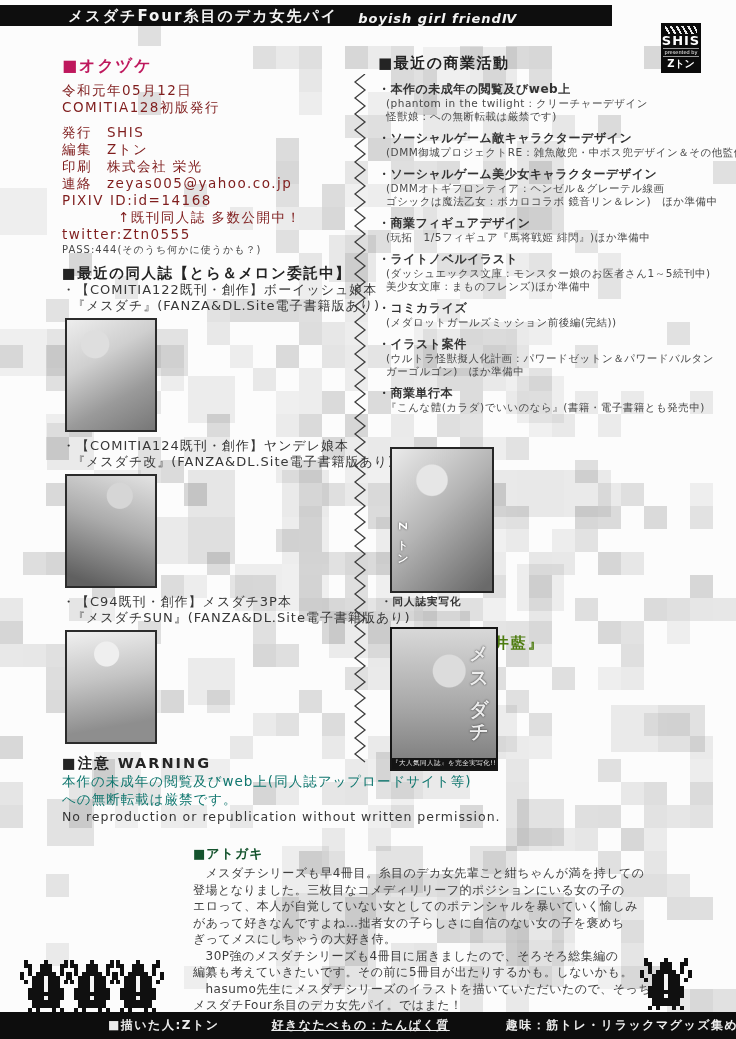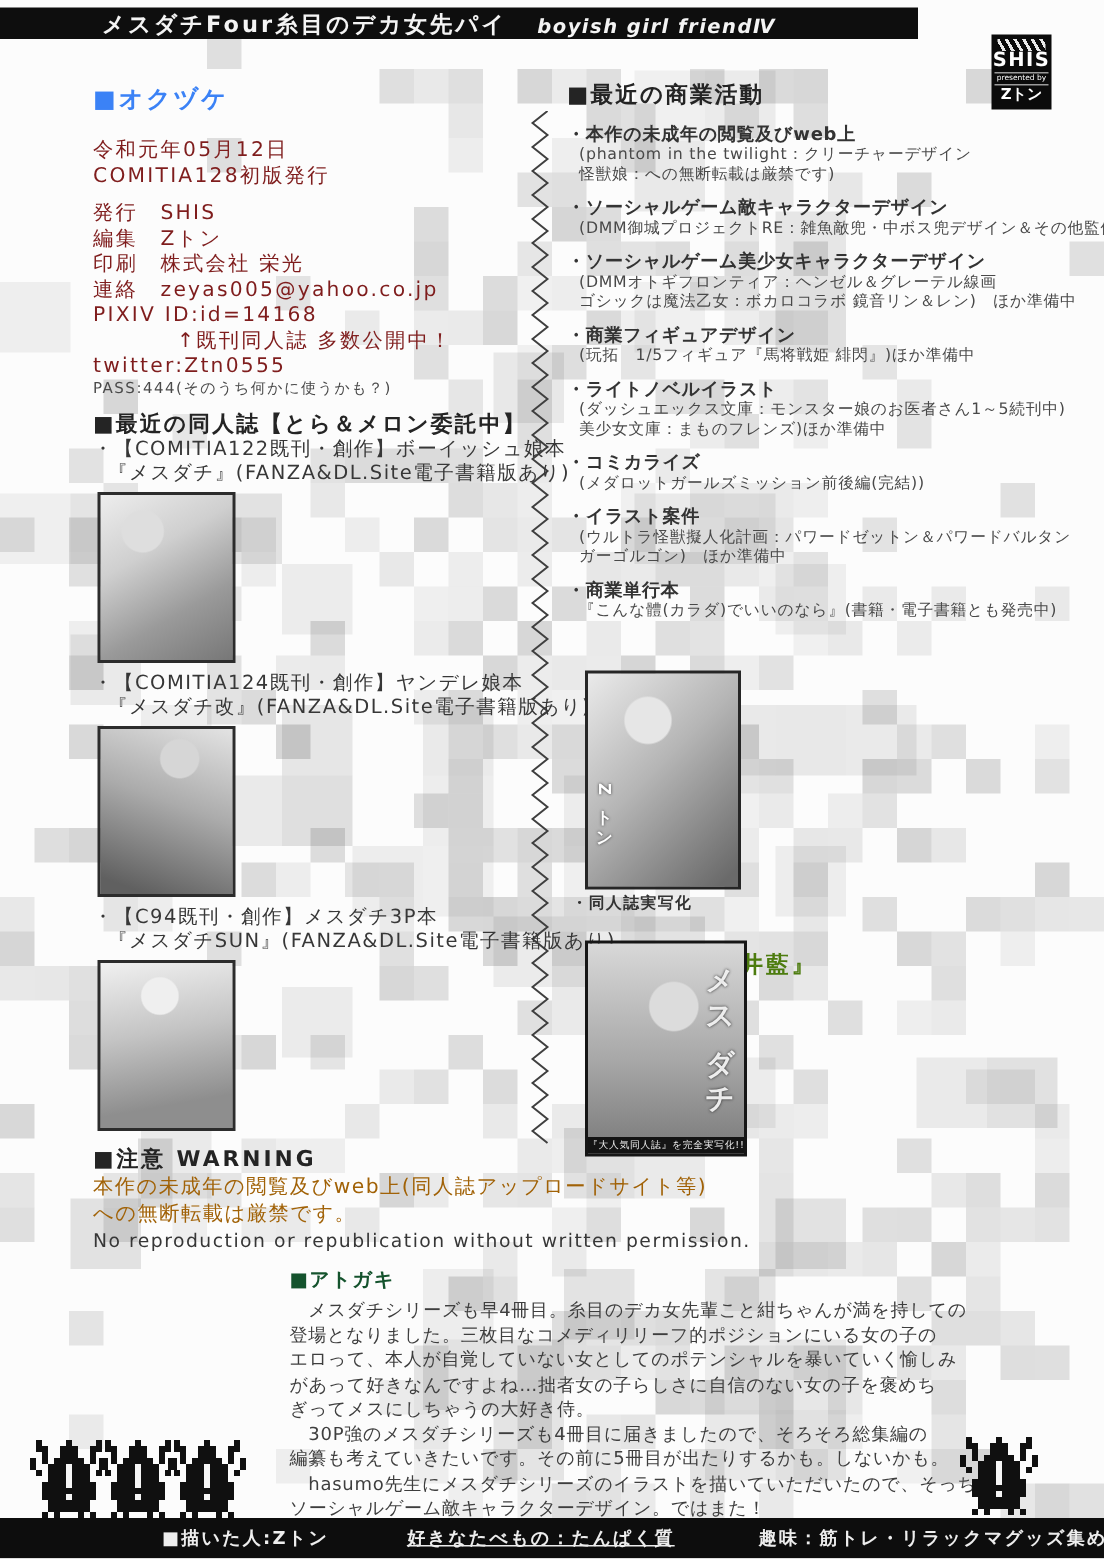--- a/index.html
+++ b/index.html
@@ -23,21 +23,21 @@
   .hatch{width:32px;height:8px;margin-top:3px;
     background:repeating-linear-gradient(60deg,transparent 0 3px,#e9e9e9 3px 5px);}
   .logo-shis{font-size:13px;font-weight:bold;letter-spacing:1px;line-height:14px;}
   .logo-pres{font-size:5px;line-height:7px;border-top:1px solid #9a9a9a;border-bottom:1px solid #9a9a9a;padding:0 2px;white-space:nowrap;}
   .logo-artist{font-size:10px;font-weight:bold;line-height:13px;}
 
   
   .leftcol{position:absolute;left:62px;top:56px;width:305px;z-index:2;}
   .rightcol{position:absolute;left:378px;top:54px;width:348px;z-index:2;}
 
-  .h1{font-size:16px;font-weight:bold;color:#3b82f6;letter-spacing:2px;line-height:20px;margin-bottom:16px;}
+  .h1{font-size:16px;font-weight:bold;color:#be185d;letter-spacing:2px;line-height:20px;margin-bottom:6px;}
   .colo-line{font-size:13.5px;letter-spacing:1.5px;line-height:17px;color:#7f1d1d;white-space:nowrap;}
   .colo-note{padding-left:56px;}
   .colo-pass{font-size:10px;letter-spacing:1px;line-height:13px;color:#4a4a4a;}
   .gap8{height:8px;}
 
   .h2{font-size:14.5px;font-weight:bold;color:#242424;letter-spacing:1.5px;line-height:18px;white-space:nowrap;}
   .d-line{font-size:13px;letter-spacing:1px;line-height:16px;color:#373737;white-space:nowrap;}
   .d-line2{padding-left:10px;}
   .cover{border:2px solid #2c2c2c;margin:4px 0 6px 3px;position:relative;overflow:hidden;}
   .cover.c1{width:88px;height:110px;background:
@@ -72,21 +72,21 @@
       radial-gradient(circle at 55% 30%,#dcdcdc 0 14%,rgba(0,0,0,0) 15%),
       linear-gradient(180deg,#d8d8d8 0%,#a8a8a8 55%,#7a7a7a 100%);}
   .cover5 .vtitle{position:absolute;right:3px;top:4px;writing-mode:vertical-rl;
     font-size:19px;font-weight:bold;color:rgba(255,255,255,0.9);text-shadow:0 0 2px #222;letter-spacing:4px;}
   .cover5 .strip{position:absolute;left:0;bottom:0;width:100%;height:11px;background:#141414;
     color:#f1f1f1;font-size:6.5px;line-height:11px;text-align:center;white-space:nowrap;letter-spacing:0.5px;}
 
   
   .warning{margin-top:10px;}
   .w-head{font-size:14.5px;font-weight:bold;letter-spacing:2px;color:#242424;line-height:18px;}
-  .w-line{font-size:13.5px;letter-spacing:1px;line-height:18px;color:#a16207;white-space:nowrap;}
+  .w-line{font-size:13.5px;letter-spacing:1px;line-height:18px;color:#0f766e;white-space:nowrap;}
   .w-en{font-size:12.5px;letter-spacing:1px;line-height:17px;color:#373737;white-space:nowrap;}
 
   
   .afterword{position:absolute;left:193px;top:846px;width:440px;z-index:2;}
   .a-head{font-size:13px;font-weight:bold;letter-spacing:1px;color:#14532d;line-height:16px;margin-bottom:3px;}
   .a-line{font-size:12px;letter-spacing:0.5px;line-height:16.5px;color:#3e3e3e;white-space:nowrap;}
 
   
   .bottombar{position:absolute;left:0;top:1012px;width:736px;height:27px;background:#0d0d0d;
     display:flex;align-items:center;color:#ededed;z-index:4;gap:26px;}
@@ -215,21 +215,21 @@
   <div class="afterword">
     <div class="a-head">■アトガキ</div>
     <div class="a-line">　メスダチシリーズも早4冊目。糸目のデカ女先輩こと紺ちゃんが満を持しての</div>
     <div class="a-line">登場となりました。三枚目なコメディリリーフ的ポジションにいる女の子の</div>
     <div class="a-line">エロって、本人が自覚していない女としてのポテンシャルを暴いていく愉しみ</div>
     <div class="a-line">があって好きなんですよね…拙者女の子らしさに自信のない女の子を褒めち</div>
     <div class="a-line">ぎってメスにしちゃうの大好き侍。</div>
     <div class="a-line">　30P強のメスダチシリーズも4冊目に届きましたので、そろそろ総集編の</div>
     <div class="a-line">編纂も考えていきたいです。その前に5冊目が出たりするかも。しないかも。</div>
     <div class="a-line">　hasumo先生にメスダチシリーズのイラストを描いていただいたので、そっち</div>
-    <div class="a-line">ソーシャルゲーム敵キャラクターデザイン。ではまた！</div>
+    <div class="a-line">メスダチFour糸目のデカ女先パイ。ではまた！</div>
   </div>
 
   <div class="pagenum">34</div>
 
   <div class="monster" style="left: 20px; top: 960px; box-shadow: rgb(16, 16, 16) 4px 0px 0px, rgb(16, 16, 16) 24px 0px 0px, rgb(16, 16, 16) 44px 0px 0px, rgb(16, 16, 16) 4px 4px 0px, rgb(16, 16, 16) 8px 4px 0px, rgb(16, 16, 16) 20px 4px 0px, rgb(16, 16, 16) 24px 4px 0px, rgb(16, 16, 16) 28px 4px 0px, rgb(16, 16, 16) 40px 4px 0px, rgb(16, 16, 16) 44px 4px 0px, rgb(16, 16, 16) 8px 8px 0px, rgb(16, 16, 16) 20px 8px 0px, rgb(16, 16, 16) 24px 8px 0px, rgb(16, 16, 16) 28px 8px 0px, rgb(16, 16, 16) 40px 8px 0px, rgb(16, 16, 16) 0px 12px 0px, rgb(16, 16, 16) 8px 12px 0px, rgb(16, 16, 16) 16px 12px 0px, rgb(16, 16, 16) 20px 12px 0px, rgb(16, 16, 16) 24px 12px 0px, rgb(16, 16, 16) 28px 12px 0px, rgb(16, 16, 16) 32px 12px 0px, rgb(16, 16, 16) 40px 12px 0px, rgb(16, 16, 16) 48px 12px 0px, rgb(16, 16, 16) 0px 16px 0px, rgb(16, 16, 16) 12px 16px 0px, rgb(16, 16, 16) 16px 16px 0px, rgb(16, 16, 16) 20px 16px 0px, rgb(246, 246, 246) 24px 16px 0px, rgb(16, 16, 16) 28px 16px 0px, rgb(16, 16, 16) 32px 16px 0px, rgb(16, 16, 16) 36px 16px 0px, rgb(16, 16, 16) 48px 16px 0px, rgb(16, 16, 16) 4px 20px 0px, rgb(16, 16, 16) 12px 20px 0px, rgb(16, 16, 16) 16px 20px 0px, rgb(16, 16, 16) 20px 20px 0px, rgb(246, 246, 246) 24px 20px 0px, rgb(16, 16, 16) 28px 20px 0px, rgb(16, 16, 16) 32px 20px 0px, rgb(16, 16, 16) 36px 20px 0px, rgb(16, 16, 16) 44px 20px 0px, rgb(16, 16, 16) 12px 24px 0px, rgb(16, 16, 16) 16px 24px 0px, rgb(16, 16, 16) 20px 24px 0px, rgb(246, 246, 246) 24px 24px 0px, rgb(16, 16, 16) 28px 24px 0px, rgb(16, 16, 16) 32px 24px 0px, rgb(16, 16, 16) 36px 24px 0px, rgb(16, 16, 16) 8px 28px 0px, rgb(16, 16, 16) 12px 28px 0px, rgb(16, 16, 16) 16px 28px 0px, rgb(16, 16, 16) 20px 28px 0px, rgb(246, 246, 246) 24px 28px 0px, rgb(16, 16, 16) 28px 28px 0px, rgb(16, 16, 16) 32px 28px 0px, rgb(16, 16, 16) 36px 28px 0px, rgb(16, 16, 16) 40px 28px 0px, rgb(16, 16, 16) 8px 32px 0px, rgb(16, 16, 16) 12px 32px 0px, rgb(16, 16, 16) 16px 32px 0px, rgb(16, 16, 16) 20px 32px 0px, rgb(16, 16, 16) 24px 32px 0px, rgb(16, 16, 16) 28px 32px 0px, rgb(16, 16, 16) 32px 32px 0px, rgb(16, 16, 16) 36px 32px 0px, rgb(16, 16, 16) 40px 32px 0px, rgb(16, 16, 16) 8px 36px 0px, rgb(16, 16, 16) 12px 36px 0px, rgb(16, 16, 16) 16px 36px 0px, rgb(16, 16, 16) 20px 36px 0px, rgb(246, 246, 246) 24px 36px 0px, rgb(16, 16, 16) 28px 36px 0px, rgb(16, 16, 16) 32px 36px 0px, rgb(16, 16, 16) 36px 36px 0px, rgb(16, 16, 16) 40px 36px 0px, rgb(16, 16, 16) 12px 40px 0px, rgb(16, 16, 16) 16px 40px 0px, rgb(16, 16, 16) 20px 40px 0px, rgb(16, 16, 16) 24px 40px 0px, rgb(16, 16, 16) 28px 40px 0px, rgb(16, 16, 16) 32px 40px 0px, rgb(16, 16, 16) 36px 40px 0px, rgb(16, 16, 16) 12px 44px 0px, rgb(16, 16, 16) 16px 44px 0px, rgb(16, 16, 16) 20px 44px 0px, rgb(16, 16, 16) 24px 44px 0px, rgb(16, 16, 16) 28px 44px 0px, rgb(16, 16, 16) 32px 44px 0px, rgb(16, 16, 16) 36px 44px 0px, rgb(16, 16, 16) 8px 48px 0px, rgb(16, 16, 16) 16px 48px 0px, rgb(16, 16, 16) 32px 48px 0px, rgb(16, 16, 16) 40px 48px 0px;"></div>
   <div class="monster" style="left: 66px; top: 960px; box-shadow: rgb(16, 16, 16) 4px 0px 0px, rgb(16, 16, 16) 24px 0px 0px, rgb(16, 16, 16) 44px 0px 0px, rgb(16, 16, 16) 4px 4px 0px, rgb(16, 16, 16) 8px 4px 0px, rgb(16, 16, 16) 20px 4px 0px, rgb(16, 16, 16) 24px 4px 0px, rgb(16, 16, 16) 28px 4px 0px, rgb(16, 16, 16) 40px 4px 0px, rgb(16, 16, 16) 44px 4px 0px, rgb(16, 16, 16) 8px 8px 0px, rgb(16, 16, 16) 20px 8px 0px, rgb(16, 16, 16) 24px 8px 0px, rgb(16, 16, 16) 28px 8px 0px, rgb(16, 16, 16) 40px 8px 0px, rgb(16, 16, 16) 0px 12px 0px, rgb(16, 16, 16) 8px 12px 0px, rgb(16, 16, 16) 16px 12px 0px, rgb(16, 16, 16) 20px 12px 0px, rgb(16, 16, 16) 24px 12px 0px, rgb(16, 16, 16) 28px 12px 0px, rgb(16, 16, 16) 32px 12px 0px, rgb(16, 16, 16) 40px 12px 0px, rgb(16, 16, 16) 48px 12px 0px, rgb(16, 16, 16) 0px 16px 0px, rgb(16, 16, 16) 12px 16px 0px, rgb(16, 16, 16) 16px 16px 0px, rgb(16, 16, 16) 20px 16px 0px, rgb(246, 246, 246) 24px 16px 0px, rgb(16, 16, 16) 28px 16px 0px, rgb(16, 16, 16) 32px 16px 0px, rgb(16, 16, 16) 36px 16px 0px, rgb(16, 16, 16) 48px 16px 0px, rgb(16, 16, 16) 4px 20px 0px, rgb(16, 16, 16) 12px 20px 0px, rgb(16, 16, 16) 16px 20px 0px, rgb(16, 16, 16) 20px 20px 0px, rgb(246, 246, 246) 24px 20px 0px, rgb(16, 16, 16) 28px 20px 0px, rgb(16, 16, 16) 32px 20px 0px, rgb(16, 16, 16) 36px 20px 0px, rgb(16, 16, 16) 44px 20px 0px, rgb(16, 16, 16) 12px 24px 0px, rgb(16, 16, 16) 16px 24px 0px, rgb(16, 16, 16) 20px 24px 0px, rgb(246, 246, 246) 24px 24px 0px, rgb(16, 16, 16) 28px 24px 0px, rgb(16, 16, 16) 32px 24px 0px, rgb(16, 16, 16) 36px 24px 0px, rgb(16, 16, 16) 8px 28px 0px, rgb(16, 16, 16) 12px 28px 0px, rgb(16, 16, 16) 16px 28px 0px, rgb(16, 16, 16) 20px 28px 0px, rgb(246, 246, 246) 24px 28px 0px, rgb(16, 16, 16) 28px 28px 0px, rgb(16, 16, 16) 32px 28px 0px, rgb(16, 16, 16) 36px 28px 0px, rgb(16, 16, 16) 40px 28px 0px, rgb(16, 16, 16) 8px 32px 0px, rgb(16, 16, 16) 12px 32px 0px, rgb(16, 16, 16) 16px 32px 0px, rgb(16, 16, 16) 20px 32px 0px, rgb(16, 16, 16) 24px 32px 0px, rgb(16, 16, 16) 28px 32px 0px, rgb(16, 16, 16) 32px 32px 0px, rgb(16, 16, 16) 36px 32px 0px, rgb(16, 16, 16) 40px 32px 0px, rgb(16, 16, 16) 8px 36px 0px, rgb(16, 16, 16) 12px 36px 0px, rgb(16, 16, 16) 16px 36px 0px, rgb(16, 16, 16) 20px 36px 0px, rgb(246, 246, 246) 24px 36px 0px, rgb(16, 16, 16) 28px 36px 0px, rgb(16, 16, 16) 32px 36px 0px, rgb(16, 16, 16) 36px 36px 0px, rgb(16, 16, 16) 40px 36px 0px, rgb(16, 16, 16) 12px 40px 0px, rgb(16, 16, 16) 16px 40px 0px, rgb(16, 16, 16) 20px 40px 0px, rgb(16, 16, 16) 24px 40px 0px, rgb(16, 16, 16) 28px 40px 0px, rgb(16, 16, 16) 32px 40px 0px, rgb(16, 16, 16) 36px 40px 0px, rgb(16, 16, 16) 12px 44px 0px, rgb(16, 16, 16) 16px 44px 0px, rgb(16, 16, 16) 20px 44px 0px, rgb(16, 16, 16) 24px 44px 0px, rgb(16, 16, 16) 28px 44px 0px, rgb(16, 16, 16) 32px 44px 0px, rgb(16, 16, 16) 36px 44px 0px, rgb(16, 16, 16) 8px 48px 0px, rgb(16, 16, 16) 16px 48px 0px, rgb(16, 16, 16) 32px 48px 0px, rgb(16, 16, 16) 40px 48px 0px;"></div>
   <div class="monster" style="left: 112px; top: 960px; box-shadow: rgb(16, 16, 16) 4px 0px 0px, rgb(16, 16, 16) 24px 0px 0px, rgb(16, 16, 16) 44px 0px 0px, rgb(16, 16, 16) 4px 4px 0px, rgb(16, 16, 16) 8px 4px 0px, rgb(16, 16, 16) 20px 4px 0px, rgb(16, 16, 16) 24px 4px 0px, rgb(16, 16, 16) 28px 4px 0px, rgb(16, 16, 16) 40px 4px 0px, rgb(16, 16, 16) 44px 4px 0px, rgb(16, 16, 16) 8px 8px 0px, rgb(16, 16, 16) 20px 8px 0px, rgb(16, 16, 16) 24px 8px 0px, rgb(16, 16, 16) 28px 8px 0px, rgb(16, 16, 16) 40px 8px 0px, rgb(16, 16, 16) 0px 12px 0px, rgb(16, 16, 16) 8px 12px 0px, rgb(16, 16, 16) 16px 12px 0px, rgb(16, 16, 16) 20px 12px 0px, rgb(16, 16, 16) 24px 12px 0px, rgb(16, 16, 16) 28px 12px 0px, rgb(16, 16, 16) 32px 12px 0px, rgb(16, 16, 16) 40px 12px 0px, rgb(16, 16, 16) 48px 12px 0px, rgb(16, 16, 16) 0px 16px 0px, rgb(16, 16, 16) 12px 16px 0px, rgb(16, 16, 16) 16px 16px 0px, rgb(16, 16, 16) 20px 16px 0px, rgb(246, 246, 246) 24px 16px 0px, rgb(16, 16, 16) 28px 16px 0px, rgb(16, 16, 16) 32px 16px 0px, rgb(16, 16, 16) 36px 16px 0px, rgb(16, 16, 16) 48px 16px 0px, rgb(16, 16, 16) 4px 20px 0px, rgb(16, 16, 16) 12px 20px 0px, rgb(16, 16, 16) 16px 20px 0px, rgb(16, 16, 16) 20px 20px 0px, rgb(246, 246, 246) 24px 20px 0px, rgb(16, 16, 16) 28px 20px 0px, rgb(16, 16, 16) 32px 20px 0px, rgb(16, 16, 16) 36px 20px 0px, rgb(16, 16, 16) 44px 20px 0px, rgb(16, 16, 16) 12px 24px 0px, rgb(16, 16, 16) 16px 24px 0px, rgb(16, 16, 16) 20px 24px 0px, rgb(246, 246, 246) 24px 24px 0px, rgb(16, 16, 16) 28px 24px 0px, rgb(16, 16, 16) 32px 24px 0px, rgb(16, 16, 16) 36px 24px 0px, rgb(16, 16, 16) 8px 28px 0px, rgb(16, 16, 16) 12px 28px 0px, rgb(16, 16, 16) 16px 28px 0px, rgb(16, 16, 16) 20px 28px 0px, rgb(246, 246, 246) 24px 28px 0px, rgb(16, 16, 16) 28px 28px 0px, rgb(16, 16, 16) 32px 28px 0px, rgb(16, 16, 16) 36px 28px 0px, rgb(16, 16, 16) 40px 28px 0px, rgb(16, 16, 16) 8px 32px 0px, rgb(16, 16, 16) 12px 32px 0px, rgb(16, 16, 16) 16px 32px 0px, rgb(16, 16, 16) 20px 32px 0px, rgb(16, 16, 16) 24px 32px 0px, rgb(16, 16, 16) 28px 32px 0px, rgb(16, 16, 16) 32px 32px 0px, rgb(16, 16, 16) 36px 32px 0px, rgb(16, 16, 16) 40px 32px 0px, rgb(16, 16, 16) 8px 36px 0px, rgb(16, 16, 16) 12px 36px 0px, rgb(16, 16, 16) 16px 36px 0px, rgb(16, 16, 16) 20px 36px 0px, rgb(246, 246, 246) 24px 36px 0px, rgb(16, 16, 16) 28px 36px 0px, rgb(16, 16, 16) 32px 36px 0px, rgb(16, 16, 16) 36px 36px 0px, rgb(16, 16, 16) 40px 36px 0px, rgb(16, 16, 16) 12px 40px 0px, rgb(16, 16, 16) 16px 40px 0px, rgb(16, 16, 16) 20px 40px 0px, rgb(16, 16, 16) 24px 40px 0px, rgb(16, 16, 16) 28px 40px 0px, rgb(16, 16, 16) 32px 40px 0px, rgb(16, 16, 16) 36px 40px 0px, rgb(16, 16, 16) 12px 44px 0px, rgb(16, 16, 16) 16px 44px 0px, rgb(16, 16, 16) 20px 44px 0px, rgb(16, 16, 16) 24px 44px 0px, rgb(16, 16, 16) 28px 44px 0px, rgb(16, 16, 16) 32px 44px 0px, rgb(16, 16, 16) 36px 44px 0px, rgb(16, 16, 16) 8px 48px 0px, rgb(16, 16, 16) 16px 48px 0px, rgb(16, 16, 16) 32px 48px 0px, rgb(16, 16, 16) 40px 48px 0px;"></div>
   <div class="monster" style="left: 640px; top: 958px; box-shadow: rgb(16, 16, 16) 4px 0px 0px, rgb(16, 16, 16) 24px 0px 0px, rgb(16, 16, 16) 44px 0px 0px, rgb(16, 16, 16) 4px 4px 0px, rgb(16, 16, 16) 8px 4px 0px, rgb(16, 16, 16) 20px 4px 0px, rgb(16, 16, 16) 24px 4px 0px, rgb(16, 16, 16) 28px 4px 0px, rgb(16, 16, 16) 40px 4px 0px, rgb(16, 16, 16) 44px 4px 0px, rgb(16, 16, 16) 8px 8px 0px, rgb(16, 16, 16) 20px 8px 0px, rgb(16, 16, 16) 24px 8px 0px, rgb(16, 16, 16) 28px 8px 0px, rgb(16, 16, 16) 40px 8px 0px, rgb(16, 16, 16) 0px 12px 0px, rgb(16, 16, 16) 8px 12px 0px, rgb(16, 16, 16) 16px 12px 0px, rgb(16, 16, 16) 20px 12px 0px, rgb(16, 16, 16) 24px 12px 0px, rgb(16, 16, 16) 28px 12px 0px, rgb(16, 16, 16) 32px 12px 0px, rgb(16, 16, 16) 40px 12px 0px, rgb(16, 16, 16) 48px 12px 0px, rgb(16, 16, 16) 0px 16px 0px, rgb(16, 16, 16) 12px 16px 0px, rgb(16, 16, 16) 16px 16px 0px, rgb(16, 16, 16) 20px 16px 0px, rgb(246, 246, 246) 24px 16px 0px, rgb(16, 16, 16) 28px 16px 0px, rgb(16, 16, 16) 32px 16px 0px, rgb(16, 16, 16) 36px 16px 0px, rgb(16, 16, 16) 48px 16px 0px, rgb(16, 16, 16) 4px 20px 0px, rgb(16, 16, 16) 12px 20px 0px, rgb(16, 16, 16) 16px 20px 0px, rgb(16, 16, 16) 20px 20px 0px, rgb(246, 246, 246) 24px 20px 0px, rgb(16, 16, 16) 28px 20px 0px, rgb(16, 16, 16) 32px 20px 0px, rgb(16, 16, 16) 36px 20px 0px, rgb(16, 16, 16) 44px 20px 0px, rgb(16, 16, 16) 12px 24px 0px, rgb(16, 16, 16) 16px 24px 0px, rgb(16, 16, 16) 20px 24px 0px, rgb(246, 246, 246) 24px 24px 0px, rgb(16, 16, 16) 28px 24px 0px, rgb(16, 16, 16) 32px 24px 0px, rgb(16, 16, 16) 36px 24px 0px, rgb(16, 16, 16) 8px 28px 0px, rgb(16, 16, 16) 12px 28px 0px, rgb(16, 16, 16) 16px 28px 0px, rgb(16, 16, 16) 20px 28px 0px, rgb(246, 246, 246) 24px 28px 0px, rgb(16, 16, 16) 28px 28px 0px, rgb(16, 16, 16) 32px 28px 0px, rgb(16, 16, 16) 36px 28px 0px, rgb(16, 16, 16) 40px 28px 0px, rgb(16, 16, 16) 8px 32px 0px, rgb(16, 16, 16) 12px 32px 0px, rgb(16, 16, 16) 16px 32px 0px, rgb(16, 16, 16) 20px 32px 0px, rgb(16, 16, 16) 24px 32px 0px, rgb(16, 16, 16) 28px 32px 0px, rgb(16, 16, 16) 32px 32px 0px, rgb(16, 16, 16) 36px 32px 0px, rgb(16, 16, 16) 40px 32px 0px, rgb(16, 16, 16) 8px 36px 0px, rgb(16, 16, 16) 12px 36px 0px, rgb(16, 16, 16) 16px 36px 0px, rgb(16, 16, 16) 20px 36px 0px, rgb(246, 246, 246) 24px 36px 0px, rgb(16, 16, 16) 28px 36px 0px, rgb(16, 16, 16) 32px 36px 0px, rgb(16, 16, 16) 36px 36px 0px, rgb(16, 16, 16) 40px 36px 0px, rgb(16, 16, 16) 12px 40px 0px, rgb(16, 16, 16) 16px 40px 0px, rgb(16, 16, 16) 20px 40px 0px, rgb(16, 16, 16) 24px 40px 0px, rgb(16, 16, 16) 28px 40px 0px, rgb(16, 16, 16) 32px 40px 0px, rgb(16, 16, 16) 36px 40px 0px, rgb(16, 16, 16) 12px 44px 0px, rgb(16, 16, 16) 16px 44px 0px, rgb(16, 16, 16) 20px 44px 0px, rgb(16, 16, 16) 24px 44px 0px, rgb(16, 16, 16) 28px 44px 0px, rgb(16, 16, 16) 32px 44px 0px, rgb(16, 16, 16) 36px 44px 0px, rgb(16, 16, 16) 8px 48px 0px, rgb(16, 16, 16) 16px 48px 0px, rgb(16, 16, 16) 32px 48px 0px, rgb(16, 16, 16) 40px 48px 0px;"></div>
 
   <div class="bottombar">

